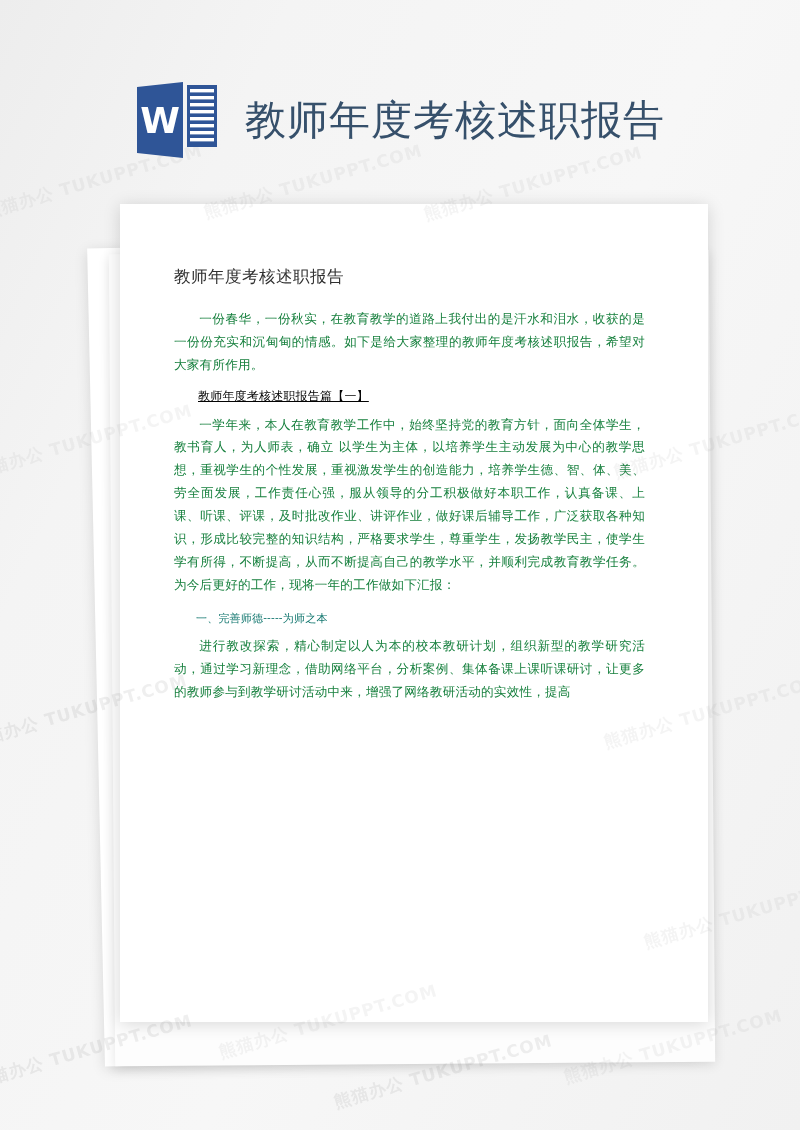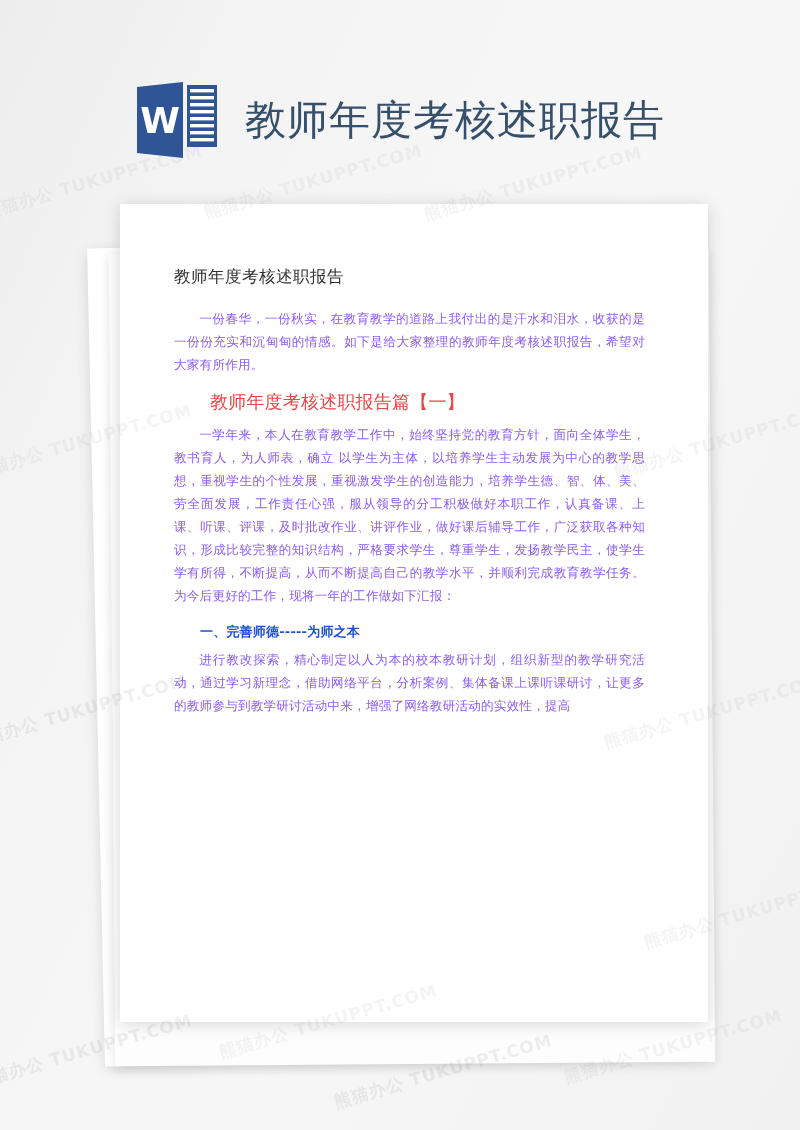--- a/index.html
+++ b/index.html
@@ -137,43 +137,44 @@
     font-size: 16.5px;
     color: #2e2e2e;
     margin: 0 0 20px 0;
     font-weight: 400;
     letter-spacing: 0.5px;
   }
   .doc-p {
     font-family: "DejaVu Serif", "Liberation Serif", serif;
     font-size: 12.6px;
     line-height: 1.82;
-    color: #8b5cf6;
+    color: #15803d;
     margin: 0 11px 9px 0;
     text-align: justify;
     text-indent: 2em;
     letter-spacing: 0.2px;
   }
   .doc-h2 {
     font-family: "DejaVu Serif", "Liberation Serif", serif;
-    font-size: 18px;
+    font-size: 12px;
     line-height: 1.82;
-    color: #ef4444;
+    color: #000000;
     margin: 0 0 6px 0;
     font-weight: 400;
     text-indent: 2em;
     letter-spacing: 0.2px;
+    text-decoration: underline;
   }
   .doc-sec {
     font-family: "DejaVu Serif", "Liberation Serif", serif;
-    font-size: 13px;
+    font-size: 11px;
     line-height: 1.82;
-    color: #1d4ed8;
+    color: #0f766e;
     margin: 12px 0 6px 0;
-    font-weight: 700;
+    font-weight: 400;
     text-indent: 2em;
     letter-spacing: 0.2px;
   }
 
   
   .page-inner { filter: contrast(0.98); }
 </style>
 </head>
 <body>
 

